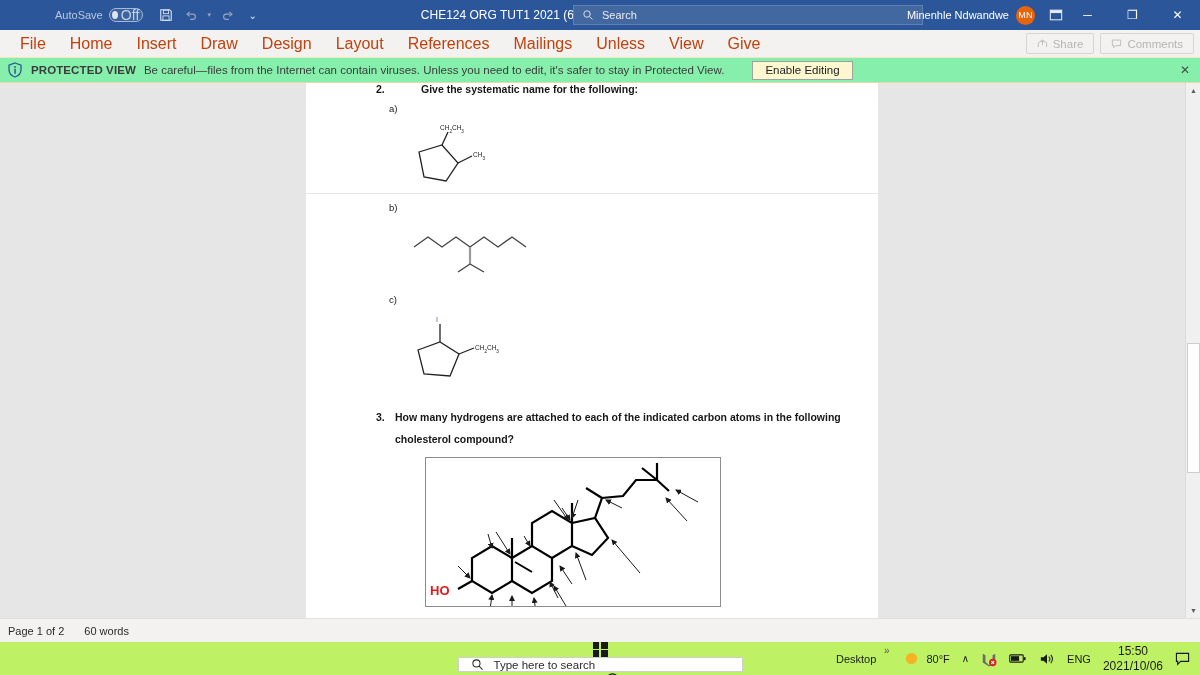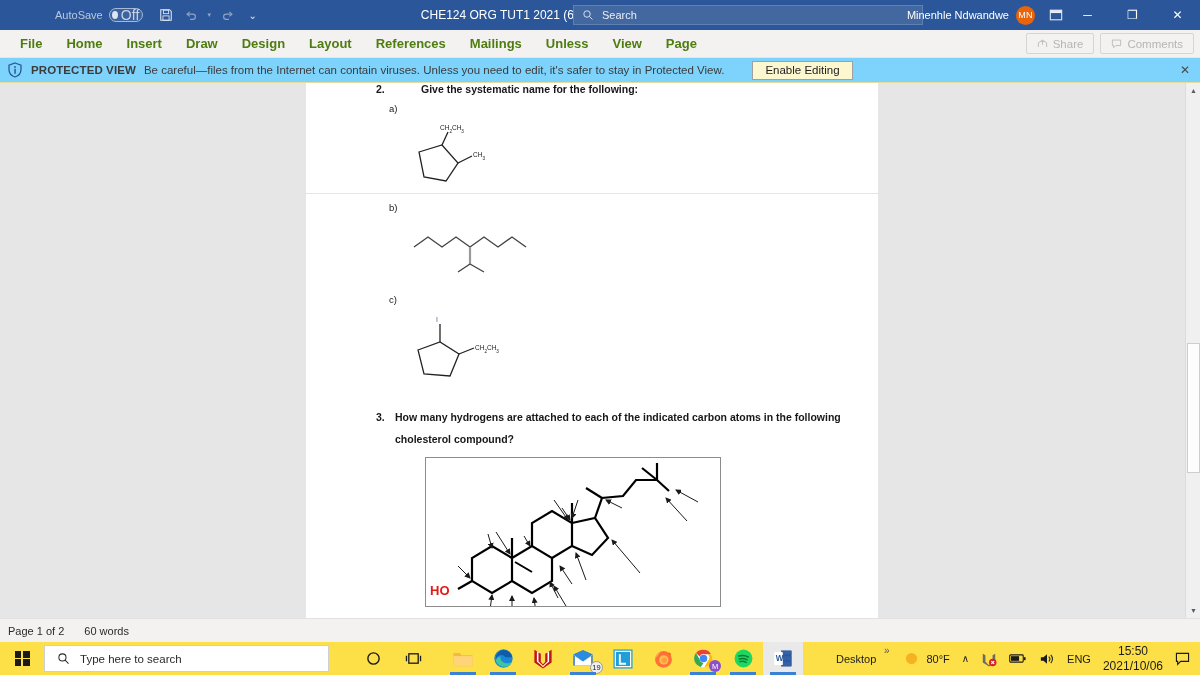--- a/index.html
+++ b/index.html
@@ -65,33 +65,33 @@
     color: #ffffff; font-size: 12px;
   }
 
   
   .tabbar {
     position: absolute; left: 0; top: 30px; width: 1200px; height: 27px;
     background: #f3f2f1; display: flex; align-items: center;
   }
   .tabbar .tabs { display: flex; align-items: center; padding-left: 8px; }
   .tab {
-    font-size: 13px; color: #4d7c0f; padding: 4px 12px; border-radius: 3px; white-space: nowrap; font-weight: bold;
+    font-size: 16px; color: #c2410c; padding: 4px 12px; border-radius: 3px; white-space: nowrap;
   }
   .rb-right { position: absolute; right: 6px; top: 3px; display: flex; gap: 6px; }
   .rb-btn {
     height: 21px; padding: 0 10px; border: 1px solid #d6d5d4; border-radius: 2px;
     background: #f3f2f1; color: #b6b5b4; font-size: 11.5px;
     display: flex; align-items: center; gap: 5px;
   }
 
   
   .pvbar {
     position: absolute; left: 0; top: 57px; width: 1200px; height: 26px;
-    background: #7dd3fc; border-top: 1px solid #efe8b8; border-bottom: 1px solid #e5dd9f;
+    background: #86efac; border-top: 1px solid #efe8b8; border-bottom: 1px solid #e5dd9f;
     display: flex; align-items: center; padding-left: 7px; gap: 8px;
   }
   .pv-icon { color: #2b579a; font-size: 15px; line-height: 1; }
   .pv-title { font-size: 11.5px; color: #3b3b3b; font-weight: bold; letter-spacing: .1px; }
   .pv-msg { font-size: 11.5px; color: #3b3b3b; }
   .pv-enable {
     margin-left: 20px; height: 19px; padding: 0 12px;
     background: #fdf7cf; border: 1px solid #a0a0a0; font-size: 11.5px; color: #222;
     display: flex; align-items: center;
   }
@@ -153,21 +153,21 @@
   }
   .zoom-track .handle {
     position: absolute; left: 41px; top: 0px; width: 5px; height: 12px;
     background: #767676; border-radius: 1px;
   }
   .zoom-pct { font-size: 11px; color: #2b2b2b; width: 28px; text-align: right; }
 
   
   .taskbar {
     position: absolute; left: 0; top: 642px; width: 1200px; height: 33px;
-    background: #fde047; display: flex; align-items: center;
+    background: #bef264; display: flex; align-items: center; flex-direction: column;
   }
   .start {
     width: 44px; height: 33px; display: flex; align-items: center; justify-content: center;
   }
   .winlogo { width: 15px; height: 15px; display: grid; grid-template-columns: 1fr 1fr;
              grid-template-rows: 1fr 1fr; gap: 1.6px; }
   .winlogo i { background: #1a1a1a; display: block; }
   .tsearch {
     width: 285px; height: 27px; background: #ffffff; border: 1px solid #cfcfcf;
     display: flex; align-items: center; gap: 10px; padding-left: 12px;
@@ -277,21 +277,21 @@
       <span class="tab">File</span>
       <span class="tab">Home</span>
       <span class="tab">Insert</span>
       <span class="tab">Draw</span>
       <span class="tab">Design</span>
       <span class="tab">Layout</span>
       <span class="tab">References</span>
       <span class="tab">Mailings</span>
       <span class="tab">Unless</span>
       <span class="tab">View</span>
-      <span class="tab">Page</span>
+      <span class="tab">Give</span>
     </div>
 
     <div class="rb-right">
       <div class="rb-btn">
         <span>
           <svg width="11" height="11" viewBox="0 0 16 16">
               <path d="M2 13V7l6-4 6 4v6" fill="none" stroke="#b6b5b4" stroke-width="1.2"></path>
               <path d="M8 10V4M6 6l2-2 2 2" fill="none" stroke="#b6b5b4" stroke-width="1.2"></path>
             </svg>
         </span>

